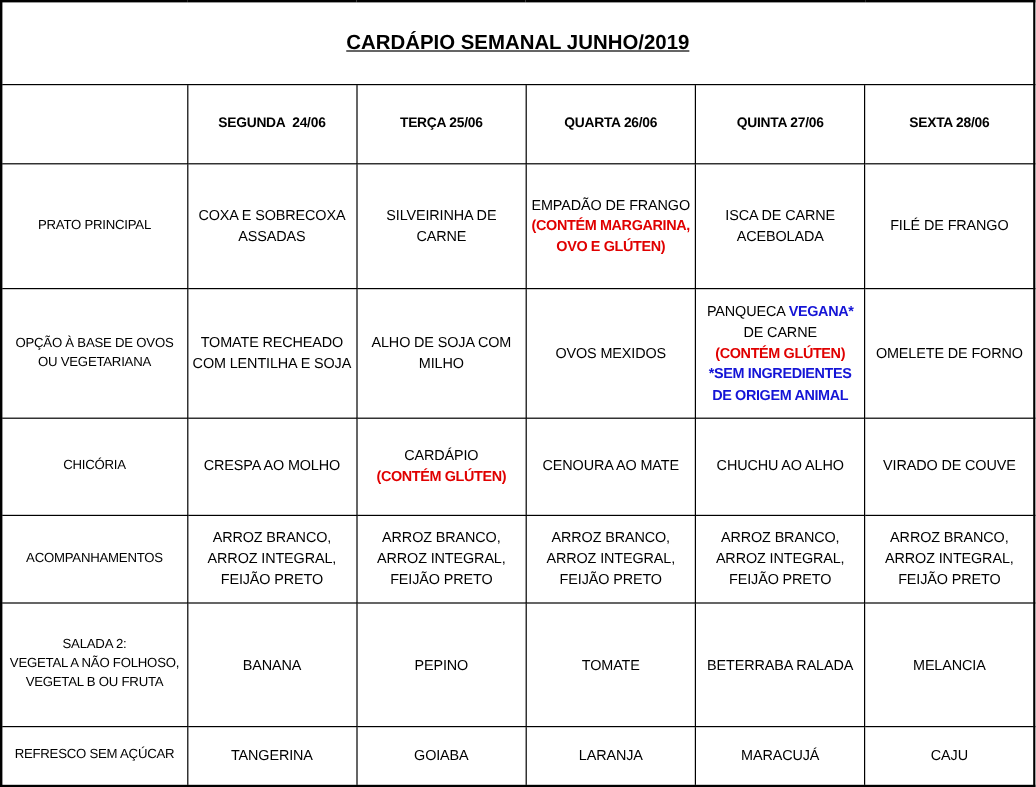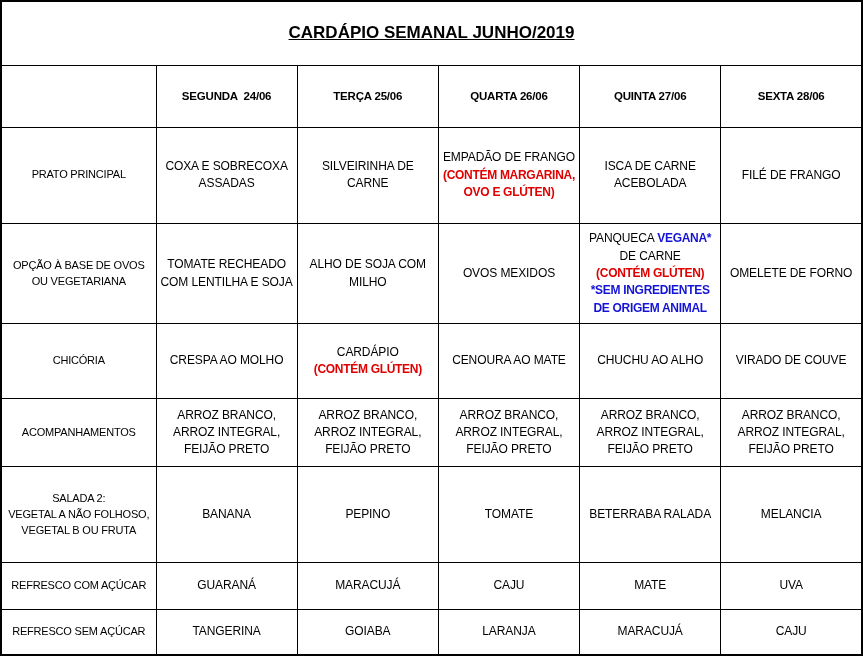--- a/index.html
+++ b/index.html
@@ -138,28 +138,20 @@
       <tr class="r5">
         <th class="row-label">SALADA 2:
 VEGETAL A NÃO FOLHOSO,
 VEGETAL B OU FRUTA</th>
         <td class="menu-cell">BANANA</td>
         <td class="menu-cell">PEPINO</td>
         <td class="menu-cell">TOMATE</td>
         <td class="menu-cell">BETERRABA RALADA</td>
         <td class="menu-cell">MELANCIA</td>
       </tr>
-      <tr class="r6">
-        <th class="row-label">REFRESCO COM AÇÚCAR</th>
-        <td class="menu-cell">GUARANÁ</td>
-        <td class="menu-cell">MARACUJÁ</td>
-        <td class="menu-cell">CAJU</td>
-        <td class="menu-cell">MATE</td>
-        <td class="menu-cell">UVA</td>
-      </tr>
       <tr class="r7">
         <th class="row-label">REFRESCO SEM AÇÚCAR</th>
         <td class="menu-cell">TANGERINA</td>
         <td class="menu-cell">GOIABA</td>
         <td class="menu-cell">LARANJA</td>
         <td class="menu-cell">MARACUJÁ</td>
         <td class="menu-cell">CAJU</td>
       </tr>
     </tbody>
 </table>

